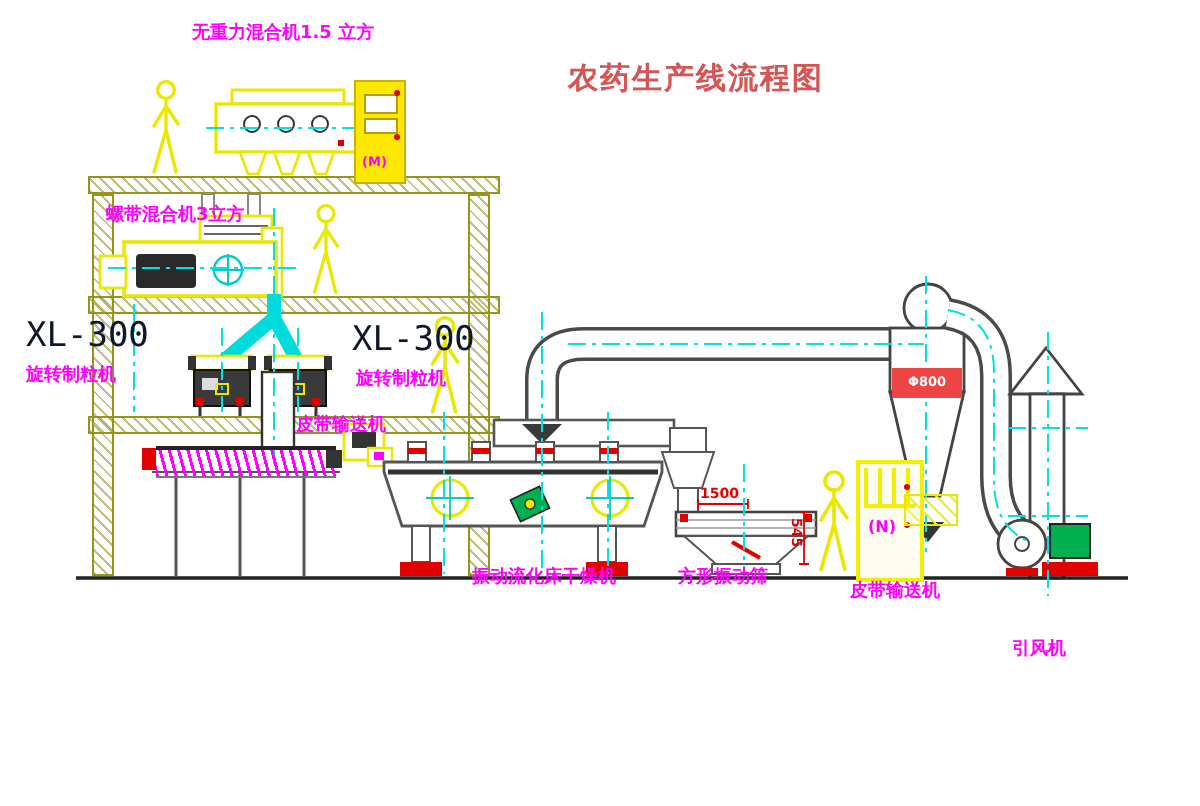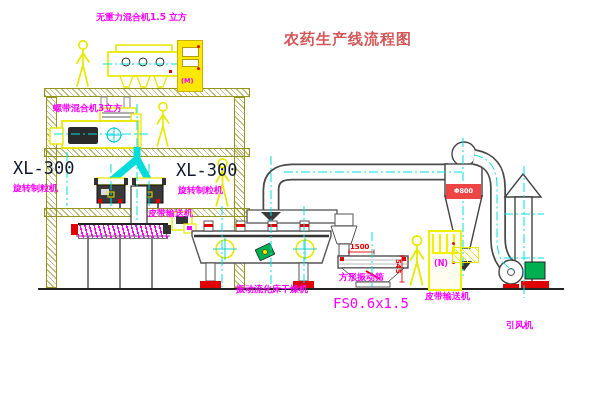--- a/index.html
+++ b/index.html
@@ -256,21 +256,20 @@
   </div>
 
   <div class="lbl" style="left:96px;top:13px;">无重力混合机1.5 立方</div>
   <div class="lbl" style="left:37px;top:104px;margin-left:16px;">螺带混合机3立方</div>
   <div class="xl" style="left:13px;top:160px;">XL-300</div>
   <div class="lbl" style="left:13px;top:184px;">旋转制粒机</div>
   <div class="xl" style="left:176px;top:162px;">XL-300</div>
   <div class="lbl" style="left:178px;top:186px;">旋转制粒机</div>
   <div class="lbl" style="left:148px;top:209px;">皮带输送机</div>
   <div class="lbl" style="left:236px;top:285px;">振动流化床干燥机</div>
-  <div class="lbl" style="left:339px;top:273px;">方形振动筛</div>
-  <div class="model" style="left:333px;top:296px;">FS0.6x1.5</div>
+  <div class="lbl" style="left:339px;top:285px;">方形振动筛</div>
   <div class="lbl" style="left:425px;top:292px;">皮带输送机</div>
   <div class="lbl" style="left:506px;top:297px;margin-top:24px;">引风机</div>
 
   <div class="dim" style="left:350px;top:244px;">1500</div>
   <div class="dim dim-v" style="left:394px;top:259px;">545</div>
 
 </div>
 
 </body></html>

